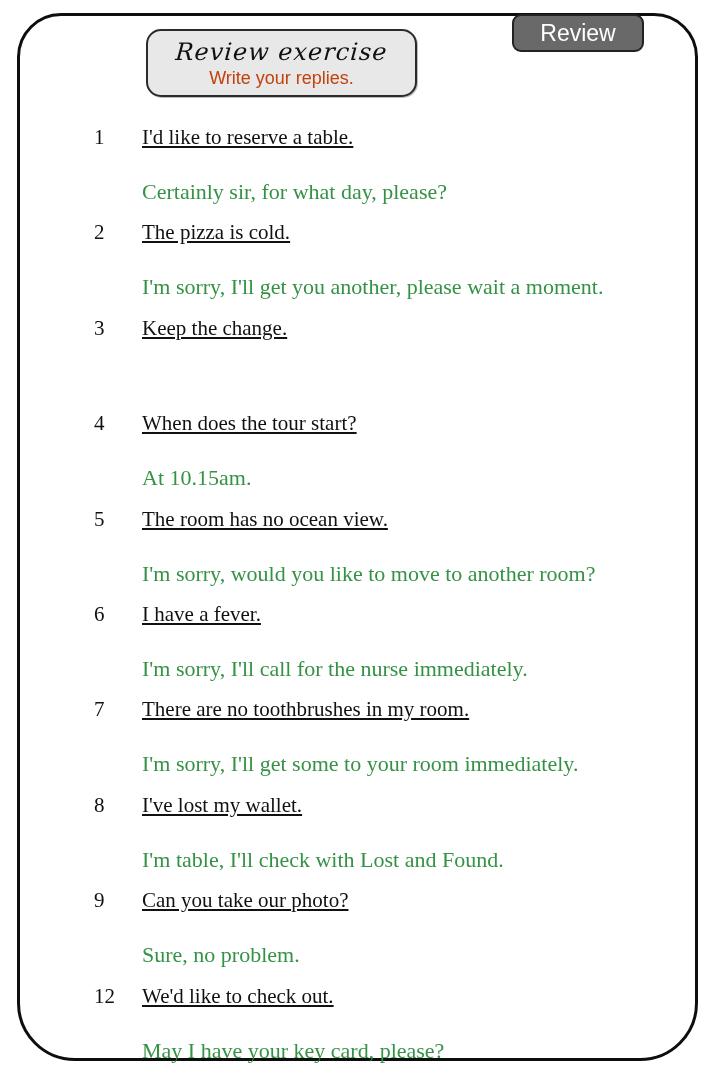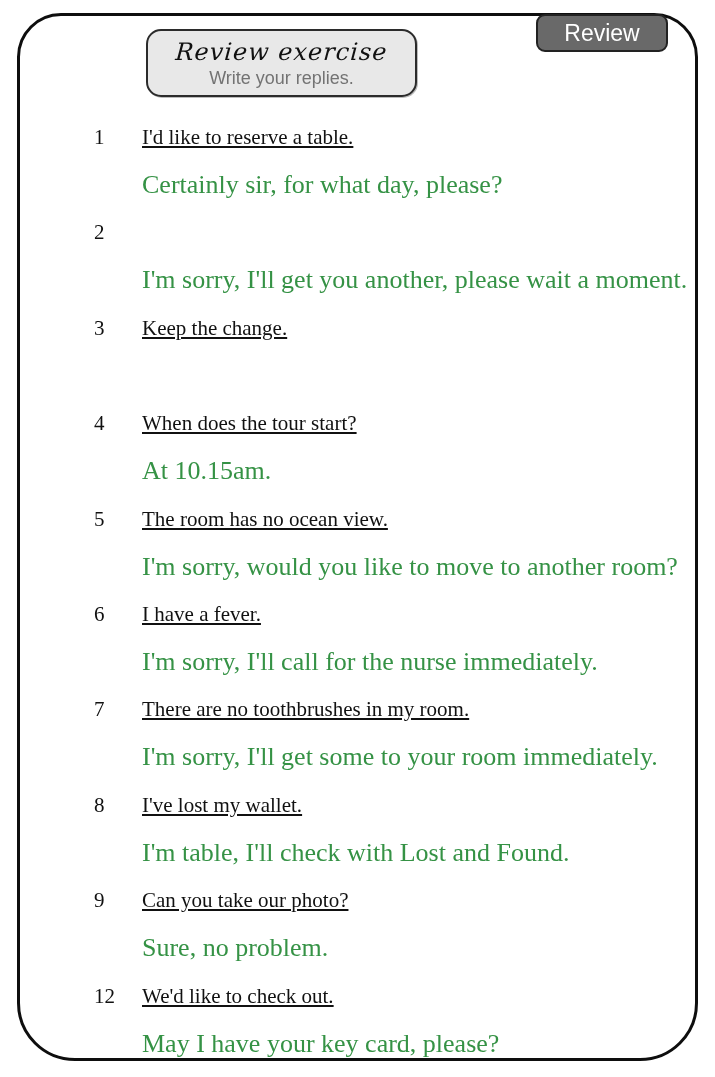--- a/index.html
+++ b/index.html
@@ -31,21 +31,20 @@
     left: 512px; top: 14px;
     width: 132px; height: 38px;
     background: var(--tab-bg);
     border: 2px solid #222222;
     border-radius: 9px;
     display: flex; align-items: center; justify-content: center;
     color: #ffffff;
     font-family: "Liberation Sans", sans-serif;
     font-size: 23px;
     line-height: 1;
-    margin-left: 24px;
   }
 
   .header-box {
     position: absolute;
     left: 146px; top: 29px;
     width: 271px; height: 68px;
     background: var(--header-bg);
     border: 2px solid #2b2b2b;
     border-radius: 15px;
     text-align: center;
@@ -56,21 +55,21 @@
     font-style: italic;
     font-size: 24px;
     color: #111;
     margin-top: 7px;
     letter-spacing: 1px;
     transform: skewX(-4deg);
   }
   .header-subtitle {
     font-family: "Liberation Sans", sans-serif;
     font-size: 18px;
-    color: #737373;
+    color: #c2410c;
     margin-top: 2px;
   }
 
   .items {
     position: absolute;
     left: 0; top: 124px;
     width: 715px;
   }
   .item { height: 95.4px; padding-left: 94px; }
   .item .row { display: flex; align-items: baseline; }
@@ -84,22 +83,22 @@
   }
   .prompt {
     font-size: 21px;
     color: #111;
     line-height: 27px;
     white-space: nowrap;
     text-decoration: underline;
   }
   .reply {
     margin-left: 48px;
-    margin-top: 20px;
-    font-size: 26px;
+    margin-top: 27px;
+    font-size: 22px;
     color: var(--green);
     line-height: 27px;
     white-space: nowrap;
   }
 </style>
 </head>
 <body>
 
 <div class="canvas">
 
@@ -119,20 +118,21 @@
   <div class="item">
       <div class="row">
         <span class="num">1</span>
         <span class="prompt">I'd like to reserve a table.</span>
       </div>
       <div class="reply">Certainly sir, for what day, please?</div>
     </div>
       <div class="item">
       <div class="row">
         <span class="num">2</span>
+        <span class="prompt">The pizza is cold.</span>
       </div>
       <div class="reply">I'm sorry, I'll get you another, please wait a moment.</div>
     </div>
       <div class="item">
       <div class="row">
         <span class="num">3</span>
         <span class="prompt">Keep the change.</span>
       </div>
     </div>
       <div class="item">

